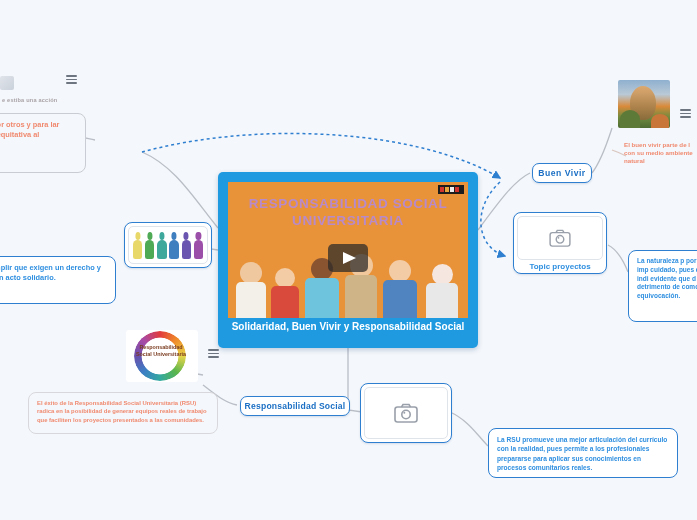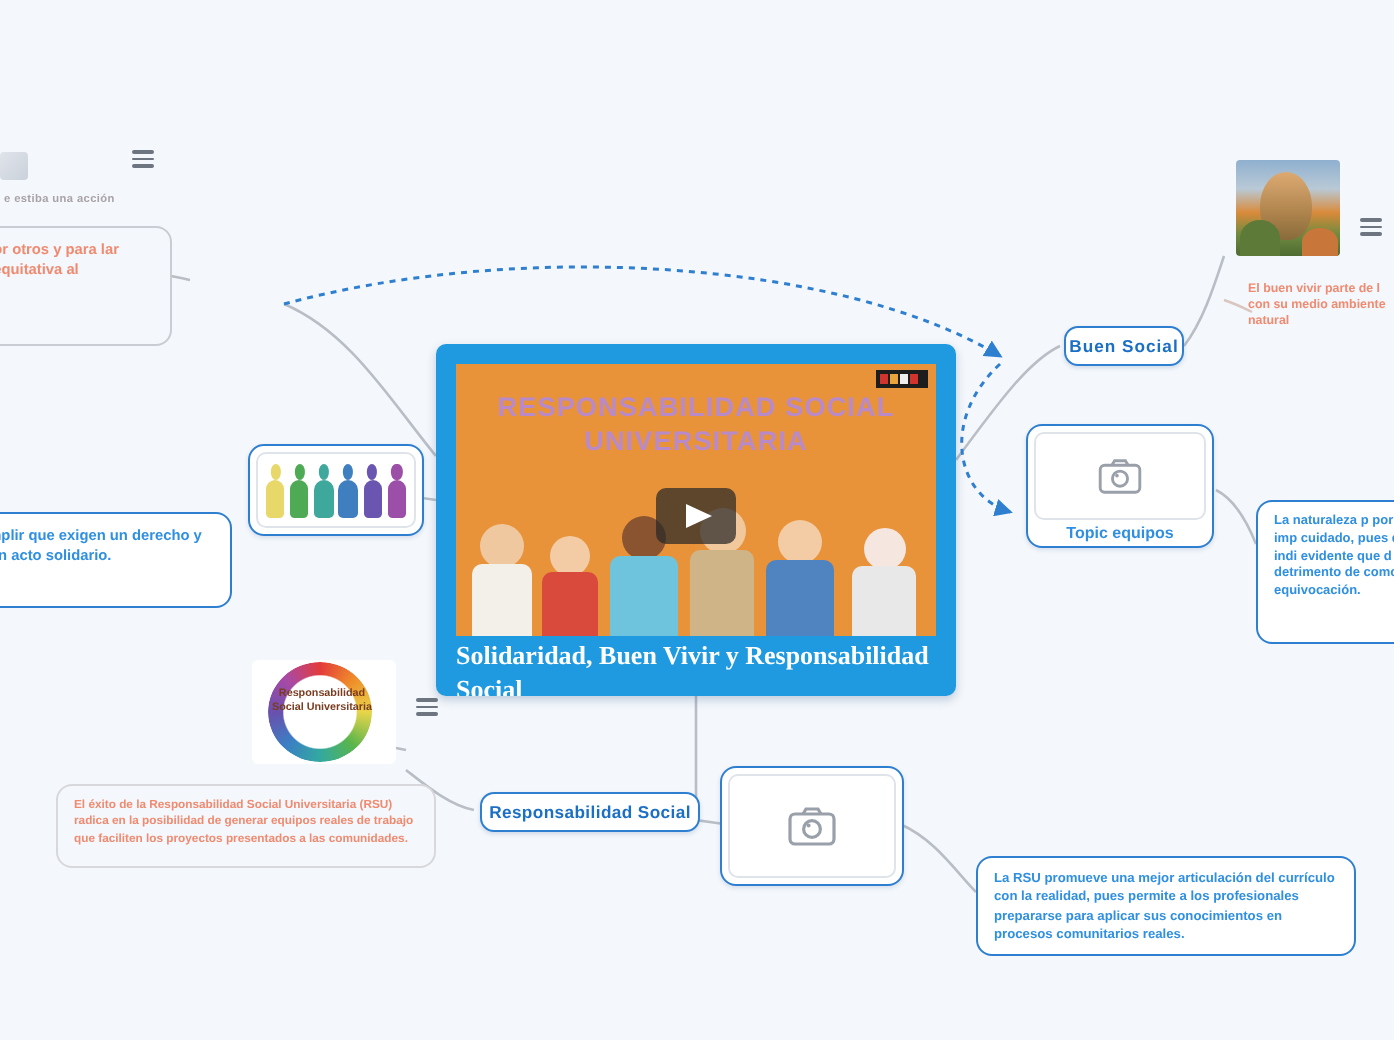--- a/index.html
+++ b/index.html
@@ -114,26 +114,25 @@
     position: absolute;
     left: 15px; top: 8px;
     width: 0; height: 0;
     border-left: 13px solid #fff;
     border-top: 6.5px solid transparent;
     border-bottom: 6.5px solid transparent;
   }
   #video-caption {
     position: absolute;
     left: 10px; top: 148px; width: 240px;
-    text-align: left;
+    text-align: center;
     color: #ffffff;
-    font-size: 13px;
+    font-size: 10px;
     font-weight: bold;
     line-height: 1.3;
-    font-family: Liberation Serif, serif;
   }
   #badge {
     position: absolute; right: 4px; top: 3px;
     width: 26px; height: 9px;
     background: #1d1d1d;
   }
   #badge i {
     position:absolute; top:2px; left:2px;
     width:4px;height:5px;background:#d0342c;display:block;
   }
@@ -246,21 +245,21 @@
   </div>
 
   <div class="note ghost" style="left:-90px; top:113px; width:176px; height:60px;">a que permite a los , por otros y para lar para convivir y usta y equitativa al</div>
 
   <div class="note blue" style="left:-88px; top:256px; width:204px; height:48px;">mplica ser justos, cumplir que exigen un derecho y ser gnidad de los en un acto solidario.</div>
 
   <div class="note salmon" style="left:28px; top:392px; width:190px; height:42px; font-size:5.9px; line-height:1.4;">El éxito de la Responsabilidad Social Universitaria (RSU) radica en la posibilidad de generar equipos reales de trabajo que faciliten los proyectos presentados a las comunidades.</div>
 
 
   <div class="node pill" style="left:532px; top:163px; width:60px; height:20px;">
-    <span>Buen Social</span>
+    <span>Buen Vivir</span>
   </div>
 
   <div class="node pill wide" style="left:240px; top:396px; width:110px; height:20px;">
     <span>Responsabilidad Social</span>
   </div>
 
   <div id="video-card">
     <div id="video-inner">
       <div id="badge">
         <i></i>
@@ -361,21 +360,21 @@
 
   <div class="img-node" style="left:513px; top:212px; width:94px; height:62px;">
     <div class="photo-frame" style="height:44px;">
       <svg width="22" height="18" viewBox="0 0 24 20" aria-hidden="true">
         <rect x="1" y="4" width="22" height="15" rx="2.5" fill="none" stroke="#9aa0aa" stroke-width="1.6"></rect>
         <path d="M7.5,4 L9,1.5 L15,1.5 L16.5,4" fill="none" stroke="#9aa0aa" stroke-width="1.6"></path>
         <circle cx="12" cy="11.5" r="4.2" fill="none" stroke="#9aa0aa" stroke-width="1.6"></circle>
         <circle cx="10.3" cy="9.8" r="1" fill="#9aa0aa"></circle>
       </svg>
     </div>
-    <div class="cam-label">Topic equipos</div>
+    <div class="cam-label">Topic proyectos</div>
   </div>
 
   <div class="plain-img" style="left:618px; top:80px; width:52px; height:48px;">
     <div style="position:absolute;inset:0;border-radius:2px;overflow:hidden;
                 background:linear-gradient(180deg,#8fb0cf 0%,#b9c9d6 30%,#d98a3a 55%,#6e8a3e 78%,#4e6b33 100%);">
       <div style="position:absolute;left:12px;top:6px;width:26px;height:34px;border-radius:50% 50% 45% 45%;
                   background:linear-gradient(180deg,#e0a86a,#8a6a3a);opacity:.95;"></div>
       <div style="position:absolute;left:2px;bottom:0;width:20px;height:18px;border-radius:50% 50% 0 0;
                   background:#5d7a38;"></div>
       <div style="position:absolute;right:1px;bottom:0;width:18px;height:14px;border-radius:50% 50% 0 0;

